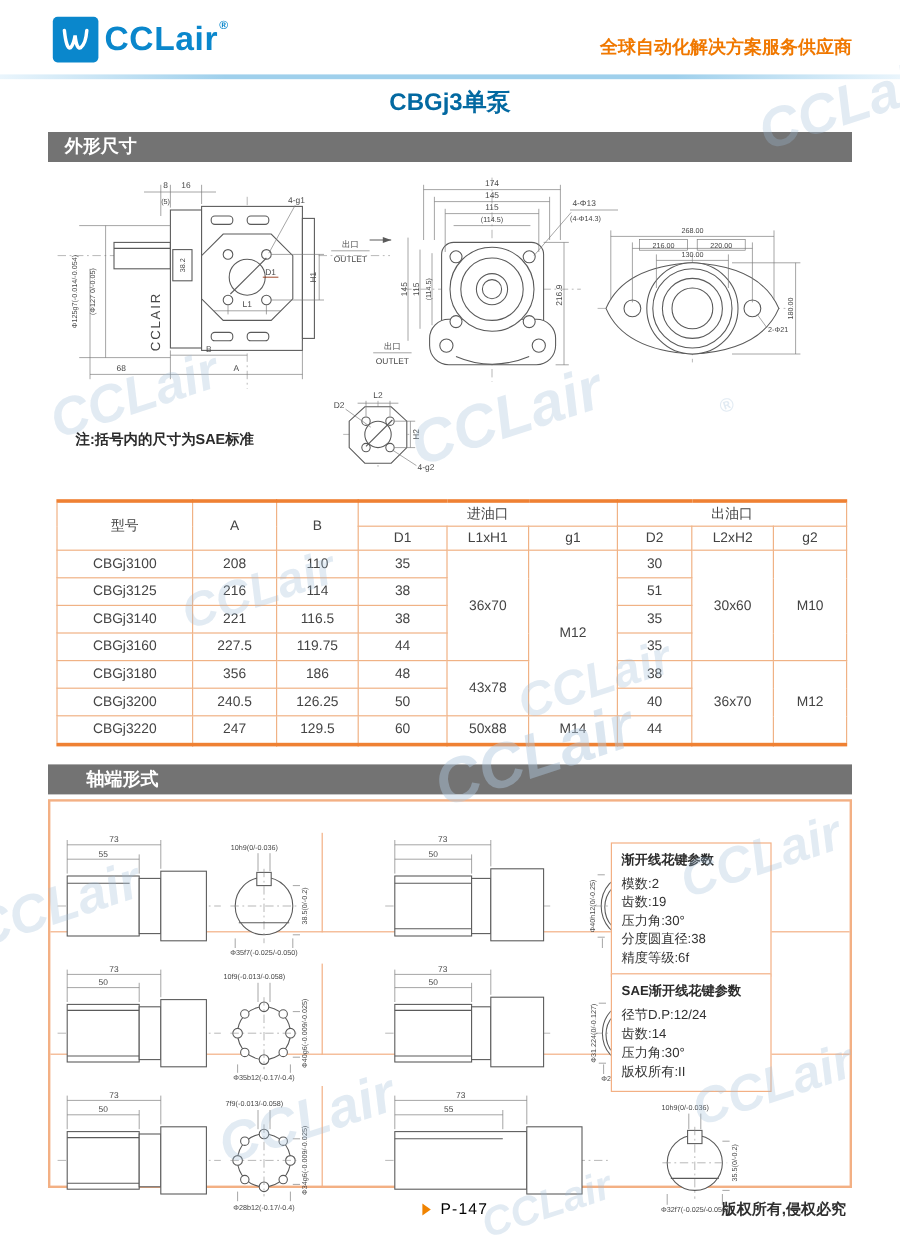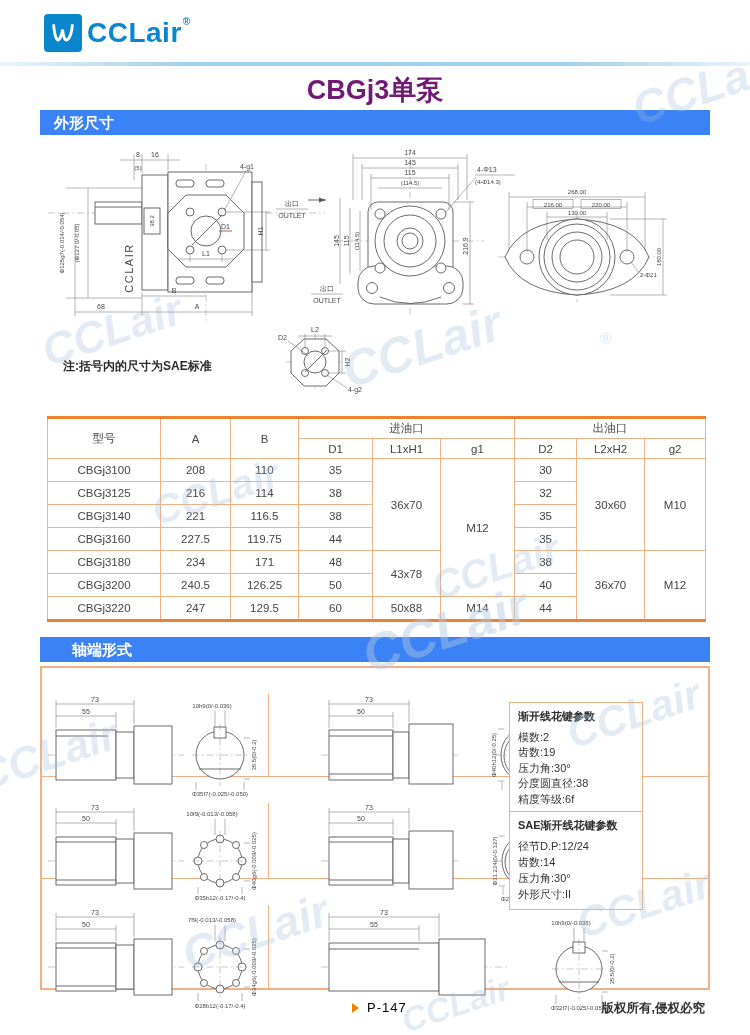--- a/index.html
+++ b/index.html
@@ -10,22 +10,22 @@
   
   .header{position:absolute;left:0;top:0;width:750px;height:62px;background:#fff;}
   .logo{position:absolute;left:44px;top:14px;display:flex;align-items:flex-start;}
   .logo-badge{width:38px;height:38px;background:#0a87cc;border-radius:4px;display:flex;align-items:center;justify-content:center;}
   .logo-text{font-size:28px;font-weight:bold;color:#0a87cc;letter-spacing:0.5px;margin-left:5px;line-height:38px;}
   .logo-reg{font-size:10px;color:#0a87cc;font-weight:bold;margin-left:1px;margin-top:2px;}
   .slogan{position:absolute;right:40px;top:30px;font-size:15px;font-weight:bold;color:#f07800;}
   .header-line{position:absolute;left:0;top:62px;width:750px;height:4px;
     background:linear-gradient(to right,#eaf5fc,#9fd0ec 25%,#9fd0ec 75%,#eaf5fc);}
   
-  .page-title{position:absolute;left:0;top:72px;width:750px;text-align:center;font-size:27px;font-weight:bold;color:#701a75;}
-  .section-bar{position:absolute;left:40px;width:670px;height:25px;background:#3b82f6;color:#fff;
+  .page-title{position:absolute;left:0;top:72px;width:750px;text-align:center;font-size:20px;font-weight:bold;color:#0369a1;}
+  .section-bar{position:absolute;left:40px;width:670px;height:25px;background:#737373;color:#fff;
     font-size:15px;font-weight:bold;line-height:25px;padding-left:14px;box-sizing:border-box;}
   .bar1{top:110px;}
   .bar2{top:637px;padding-left:32px;}
   
   .drawings{position:absolute;left:0;top:140px;width:750px;height:272px;}
   svg.draw text{fill:#474747;font-family:"Liberation Sans",sans-serif;}
   .ln{stroke:#5a5a5a;stroke-width:0.9;fill:none;}
   .lnf{stroke:#5a5a5a;stroke-width:0.9;fill:#ffffff;}
   .dim{stroke:#777;stroke-width:0.55;fill:none;}
   .cl{stroke:#888;stroke-width:0.5;fill:none;stroke-dasharray:7 3 1.5 3;}
@@ -64,20 +64,21 @@
 <div class="header">
   <div class="logo">
     <div class="logo-badge">
       <svg width="34" height="34" viewBox="0 0 40 40">
         <path d="M9 11 Q11 30 15 28 Q18 25 19.5 16 Q21 30 25 28 Q30 24 31 11" stroke="#ffffff" stroke-width="3.4" fill="none" stroke-linecap="round"></path>
       </svg>
     </div>
     <span class="logo-text">CCLair</span>
     <span class="logo-reg">®</span>
   </div>
+  <div class="slogan">全球自动化解决方案服务供应商</div>
 </div>
 <div class="header-line"></div>
 
 <div class="page-title">CBGj3单泵</div>
 
 <div class="section-bar bar1">外形尺寸</div>
 
 <div class="drawings">
 <svg class="draw" width="750" height="272" viewBox="0 0 750 272">
 
@@ -312,40 +313,40 @@
     <td rowspan="6">M12</td>
     <td>30</td>
     <td rowspan="4">30x60</td>
     <td rowspan="4">M10</td>
   </tr>
   <tr>
     <td>CBGj3125</td>
     <td>216</td>
     <td>114</td>
     <td>38</td>
-    <td>32</td>
+    <td>51</td>
   </tr>
   <tr>
     <td>CBGj3140</td>
     <td>221</td>
     <td>116.5</td>
     <td>38</td>
     <td>35</td>
   </tr>
   <tr>
     <td>CBGj3160</td>
     <td>227.5</td>
     <td>119.75</td>
     <td>44</td>
     <td>35</td>
   </tr>
   <tr>
     <td>CBGj3180</td>
-    <td>234</td>
-    <td>171</td>
+    <td>356</td>
+    <td>186</td>
     <td>48</td>
     <td rowspan="2">43x78</td>
     <td>38</td>
     <td rowspan="3">36x70</td>
     <td rowspan="3">M12</td>
   </tr>
   <tr>
     <td>CBGj3200</td>
     <td>240.5</td>
     <td>126.25</td>
@@ -503,21 +504,21 @@
         <line class="dim" x1="230" y1="83" x2="236" y2="83"></line>
       <text class="dts" x="255" y="98" text-anchor="middle">Φ26.992(0/-0.05)</text>
       <line class="dim" x1="234" y1="84" x2="234" y2="92"></line>
         <line class="dim" x1="276" y1="84" x2="276" y2="92"></line>
     </svg>
     <div class="param-box small">
       <div class="param-title">SAE渐开线花键参数</div>
       <div class="param-line">径节D.P:12/24</div>
       <div class="param-line">齿数:14</div>
       <div class="param-line">压力角:30°</div>
-      <div class="param-line">外形尺寸:II</div>
+      <div class="param-line">版权所有:II</div>
     </div>
   </div>
 
   <div class="shaft-cell last-row">
     <svg class="draw" width="225" height="111" viewBox="0 0 225 111">
       <line class="cl" x1="6" y1="62" x2="142" y2="62"></line>
       <rect class="lnf" x="14" y="38" width="60" height="48"></rect>
       <line class="ln" x1="14" y1="43" x2="74" y2="43"></line>
         <line class="ln" x1="14" y1="81" x2="74" y2="81"></line>
       <rect class="lnf" x="74" y="40" width="18" height="44"></rect>

